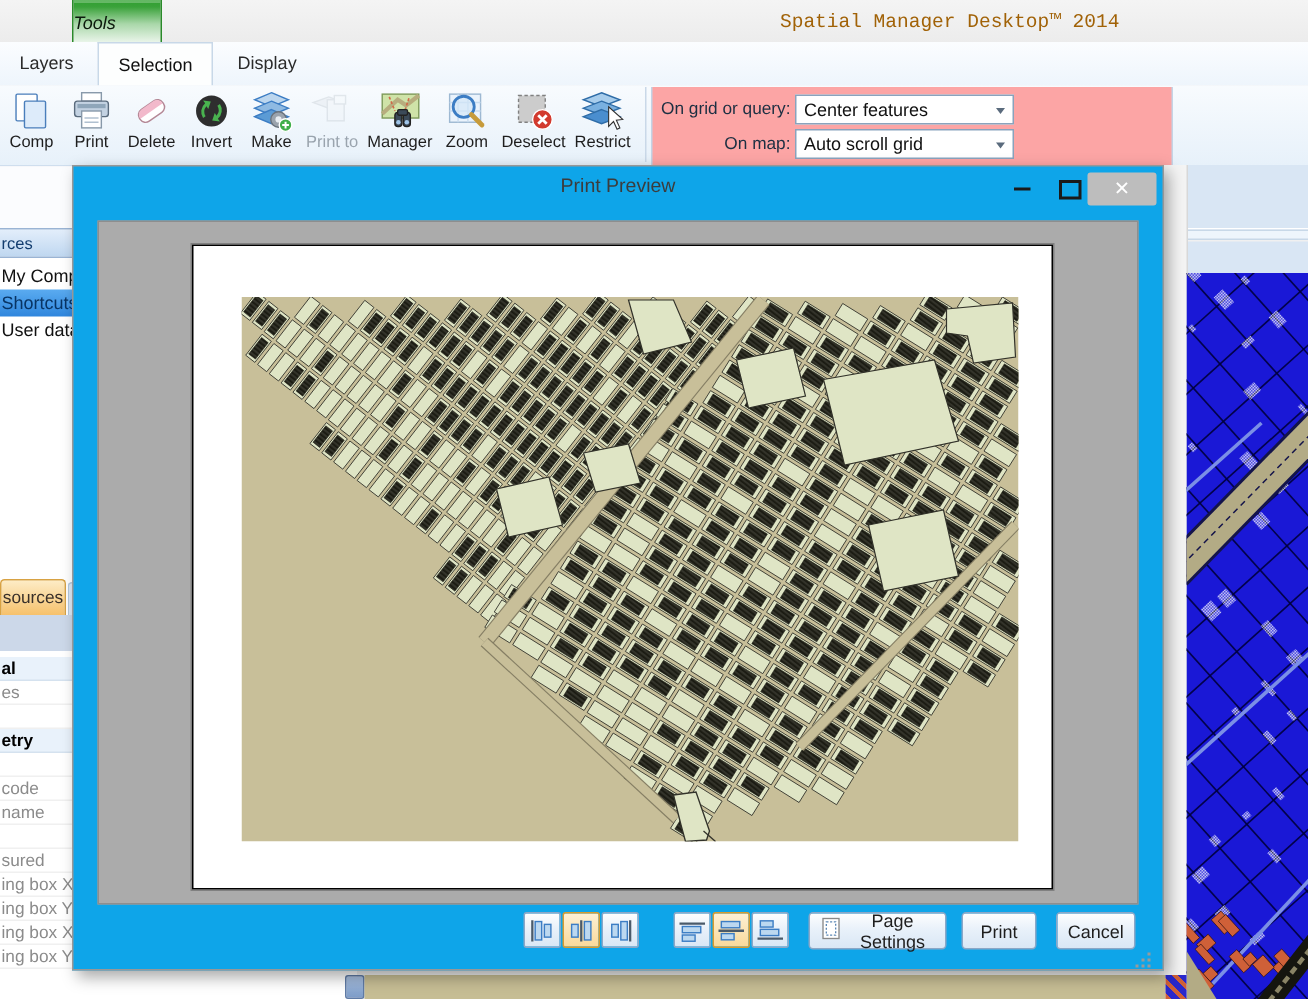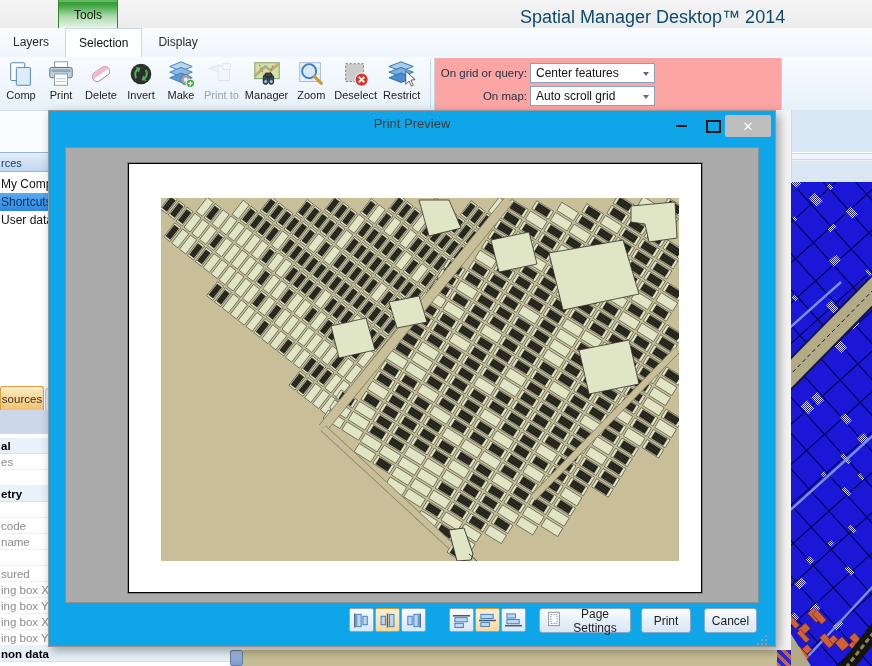--- a/index.html
+++ b/index.html
@@ -2,43 +2,43 @@
 <html><head>
 <meta charset="utf-8">
 <style>
   html,body{margin:0;padding:0;background:#fff;}
   #app{position:relative;width:872px;height:666px;overflow:hidden;
        font-family:"Liberation Sans","DejaVu Sans",sans-serif;background:#f0f0f0;}
   .abs{position:absolute;}
 
   
   #titlebar{left:0;top:0;width:872px;height:28px;background:linear-gradient(#f4f4f4,#ececec);}
-  #app-title{left:520px;top:7px;font-size:18px;color:#0c4a6e;white-space:nowrap;}
-  #tools-tab{left:58px;top:0;width:58px;height:29px;text-align:center;line-height:30px;
+  #app-title{left:520px;top:7px;font-size:13px;color:#a16207;white-space:nowrap;font-family:Liberation Mono, monospace;}
+  #tools-tab{left:48px;top:0;width:58px;height:29px;line-height:30px;
      font-size:12px;color:#0d1a0d;
      background:linear-gradient(180deg,#2f9f2f 0,#3aa23a 16%,#a9d7a9 55%,#eef7ee 100%);
-     border-left:1px solid #2a8a2a;border-right:1px solid #2a8a2a;box-shadow:inset 0 2px 0 rgba(255,255,255,.25);}
+     border-left:1px solid #2a8a2a;border-right:1px solid #2a8a2a;box-shadow:inset 0 2px 0 rgba(255,255,255,.25);font-style:italic;}
   #tabrow{left:0;top:28px;width:872px;height:29px;background:linear-gradient(#fbfdff,#eef5fc);display:flex;gap:3px;}
   .tab{height:29px;line-height:29px;padding:0 13px;font-size:12px;color:#2b2b2b;box-sizing:border-box;}
   .tab.active{background:#fdfefe;border:1px solid #c8d8e8;border-bottom:none;color:#111;}
   #ribbon{left:0;top:57px;width:872px;height:54px;background:linear-gradient(#f8fbfe,#e7f1fa);
      border-bottom:1px solid #cfdeee;box-sizing:border-box;}
   #ribbon-buttons{position:absolute;left:1px;top:1px;height:52px;display:flex;align-items:flex-start;}
   .rbtn{display:flex;flex-direction:column;align-items:center;justify-content:flex-start;
      padding:1px 3px 0 3px;font-size:11px;color:#1e1e1e;min-width:34px;}
   .rbtn .ricon{width:30px;height:30px;}
   .rbtn .ricon svg{width:30px;height:30px;display:block;}
   .rbtn.disabled{color:#9aa4ae;}
   .rbtn.disabled .ricon{opacity:.5;}
   .vsep{width:1px;background:#c9d8e8;}
   #fieldgroup{left:434px;top:58px;width:348px;height:52px;background:#fca5a5;
      border-left:1px solid #c4d4e6;border-right:1px solid #c4d4e6;box-sizing:border-box;padding-top:4px;}
   .frow{display:flex;align-items:center;height:21px;margin-bottom:2px;}
   .flabel{width:92px;text-align:right;font-size:11.5px;color:#1c2f42;margin-right:3px;white-space:nowrap;}
-  .combo{position:relative;width:125px;height:20px;background:#fff;border:1px solid #89a3bd;
+  .combo{position:relative;width:146px;height:20px;background:#fff;border:1px solid #89a3bd;
      box-sizing:border-box;font-size:12px;color:#111;display:flex;align-items:center;padding-left:5px;}
   .combo .carr{position:absolute;right:5px;top:8px;width:0;height:0;
      border-left:3.5px solid transparent;border-right:3.5px solid transparent;border-top:4.5px solid #5a6b7d;}
 
   
   #left-panel{left:0;top:111px;width:238px;height:555px;background:#ffffff;}
   #lp-top{position:absolute;left:0;top:0;width:238px;height:41px;background:#fbfcfe;}
   #tree-header{position:absolute;left:0;top:41px;width:238px;height:20px;line-height:20px;
      background:linear-gradient(#e3eefb,#bfd7f0);border-top:1px solid #9ab4d4;border-bottom:1px solid #9ab4d4;
      font-size:11px;color:#123c6e;padding-left:1px;box-sizing:border-box;}
@@ -279,21 +279,20 @@
         <div class="prow hdr">etry</div>
         <div class="prow"></div>
         <div class="prow">code</div>
         <div class="prow">name</div>
         <div class="prow"></div>
         <div class="prow">sured</div>
         <div class="prow">ing box X</div>
         <div class="prow">ing box Y</div>
         <div class="prow">ing box Xl</div>
         <div class="prow">ing box Yl</div>
-        <div class="prow hdr">non data</div>
       </div>
   </div>
 
   <div class="abs" id="right-strip"></div>
   <div class="abs rtb" id="rtb1"></div>
   <div class="abs" id="rtb-div"></div>
   <div class="abs rtb" id="rtb2"></div>
   <svg class="abs" id="blue-map" viewBox="0 0 81 484">
       <defs>
         <pattern id="bp" width="2" height="2" patternUnits="userSpaceOnUse">

